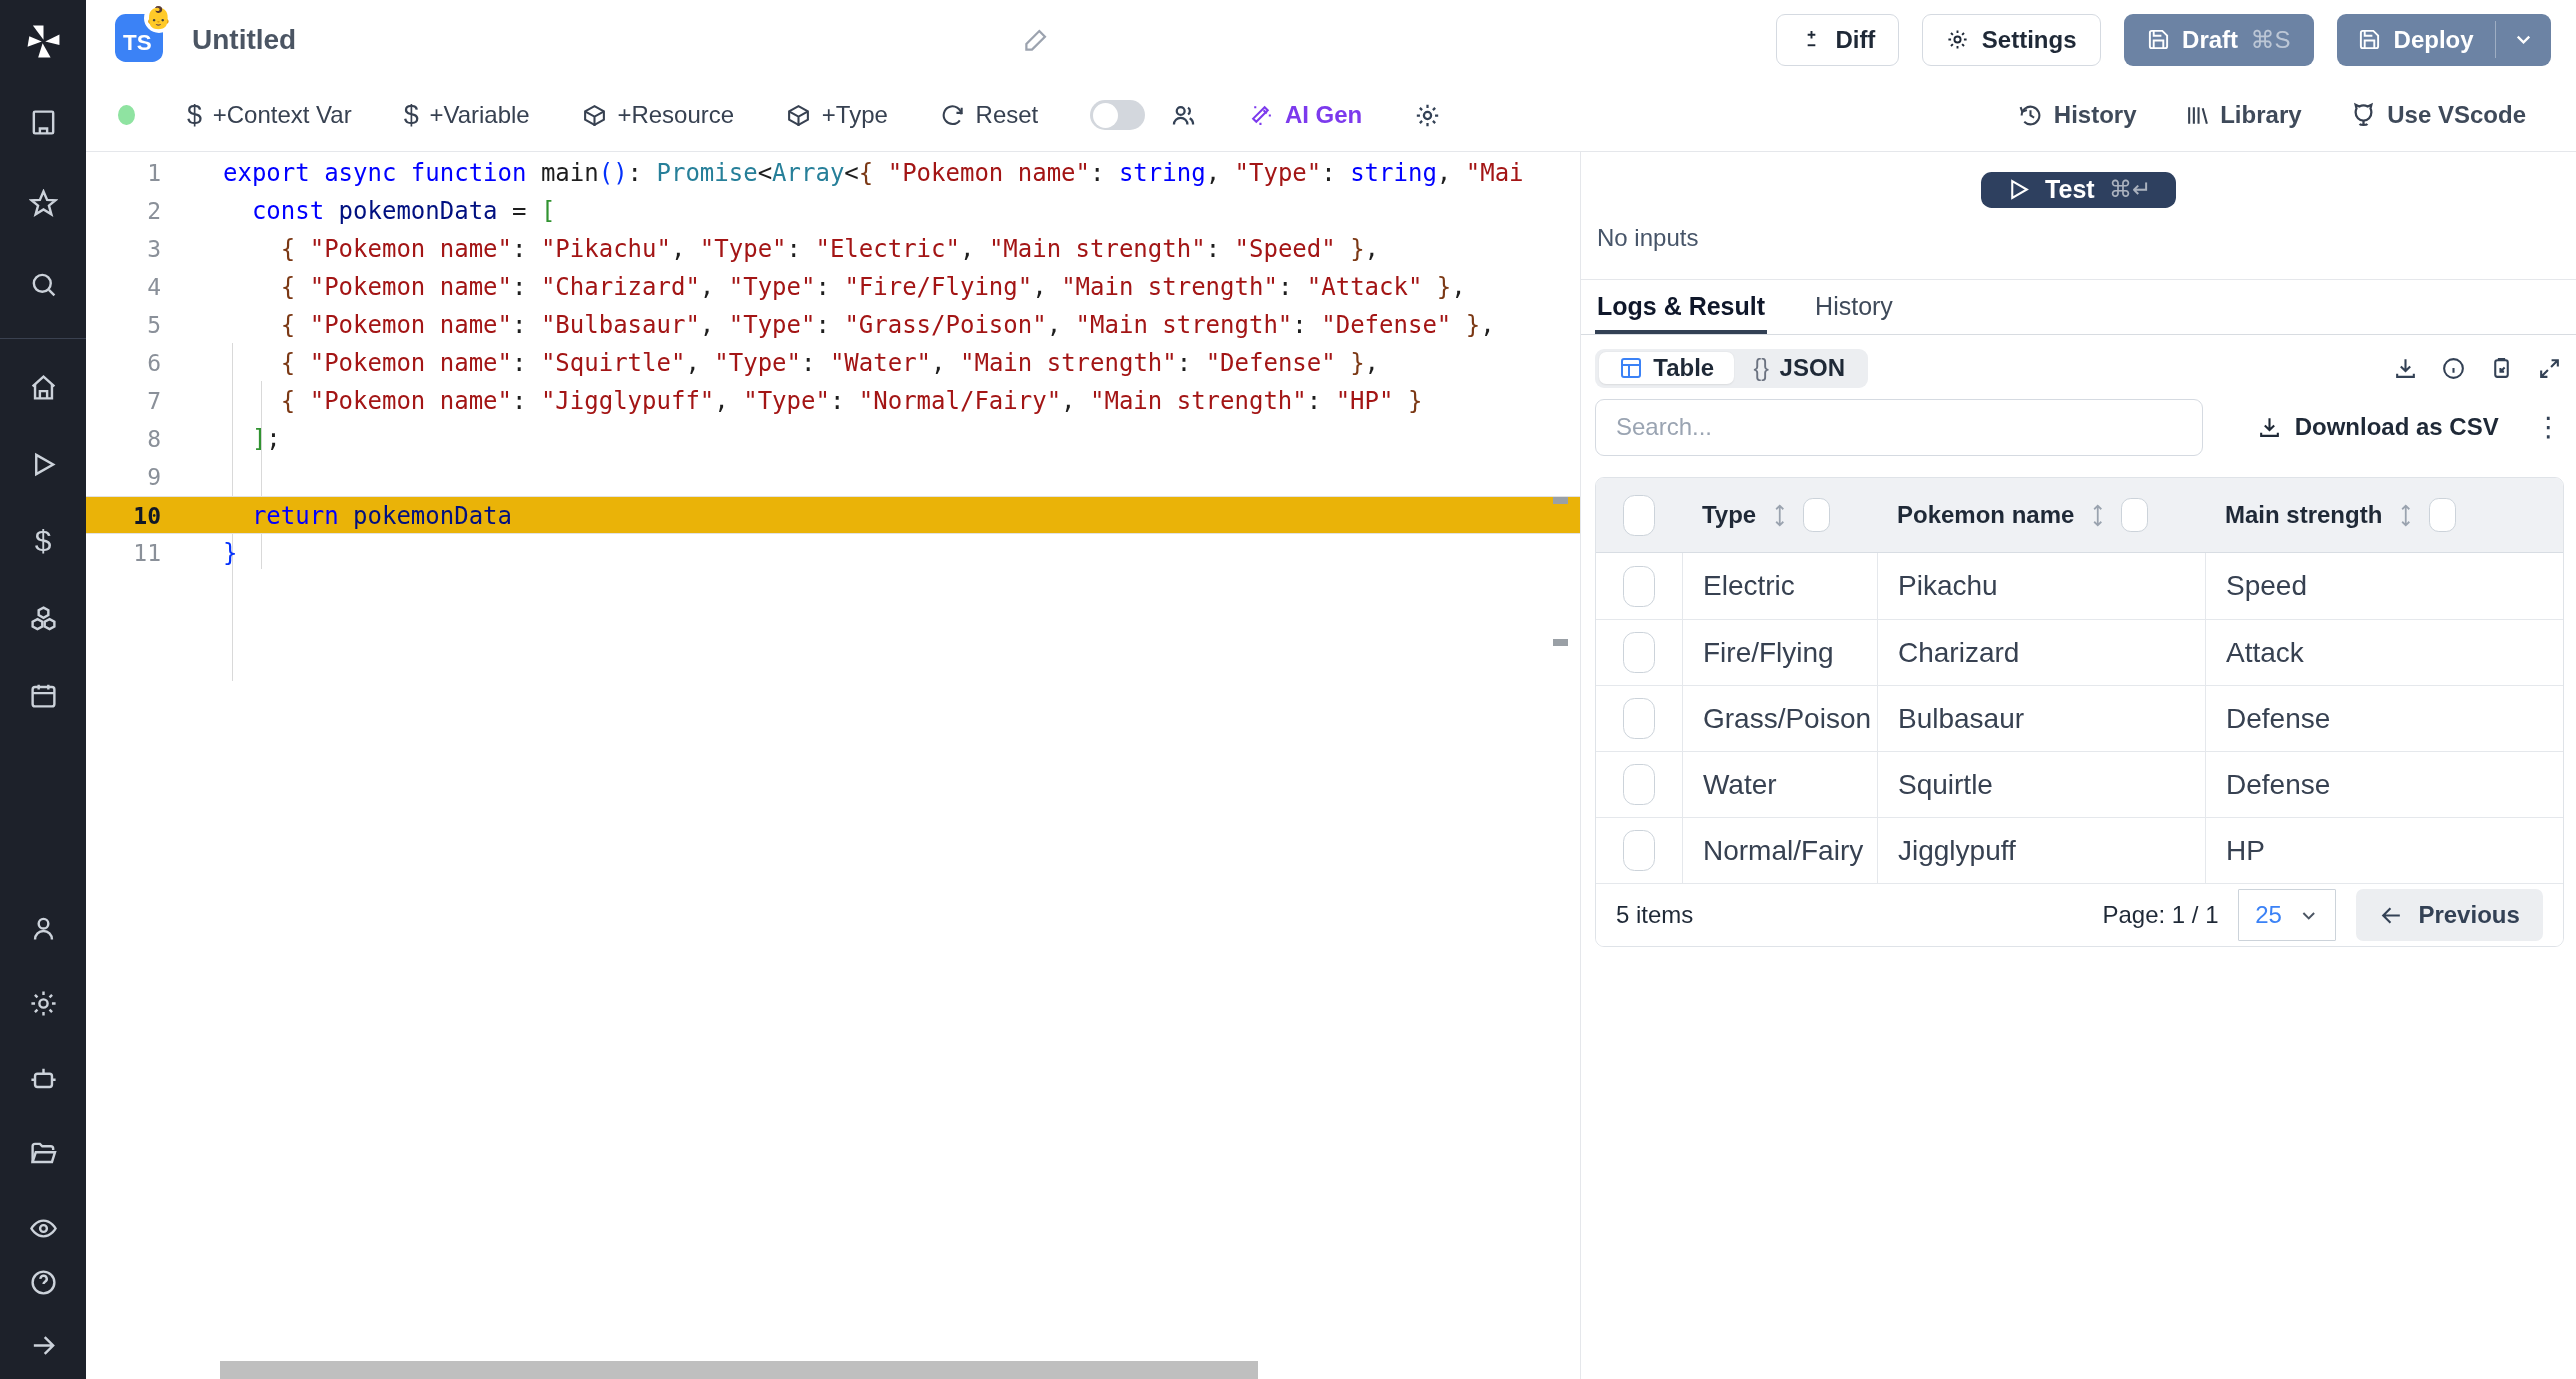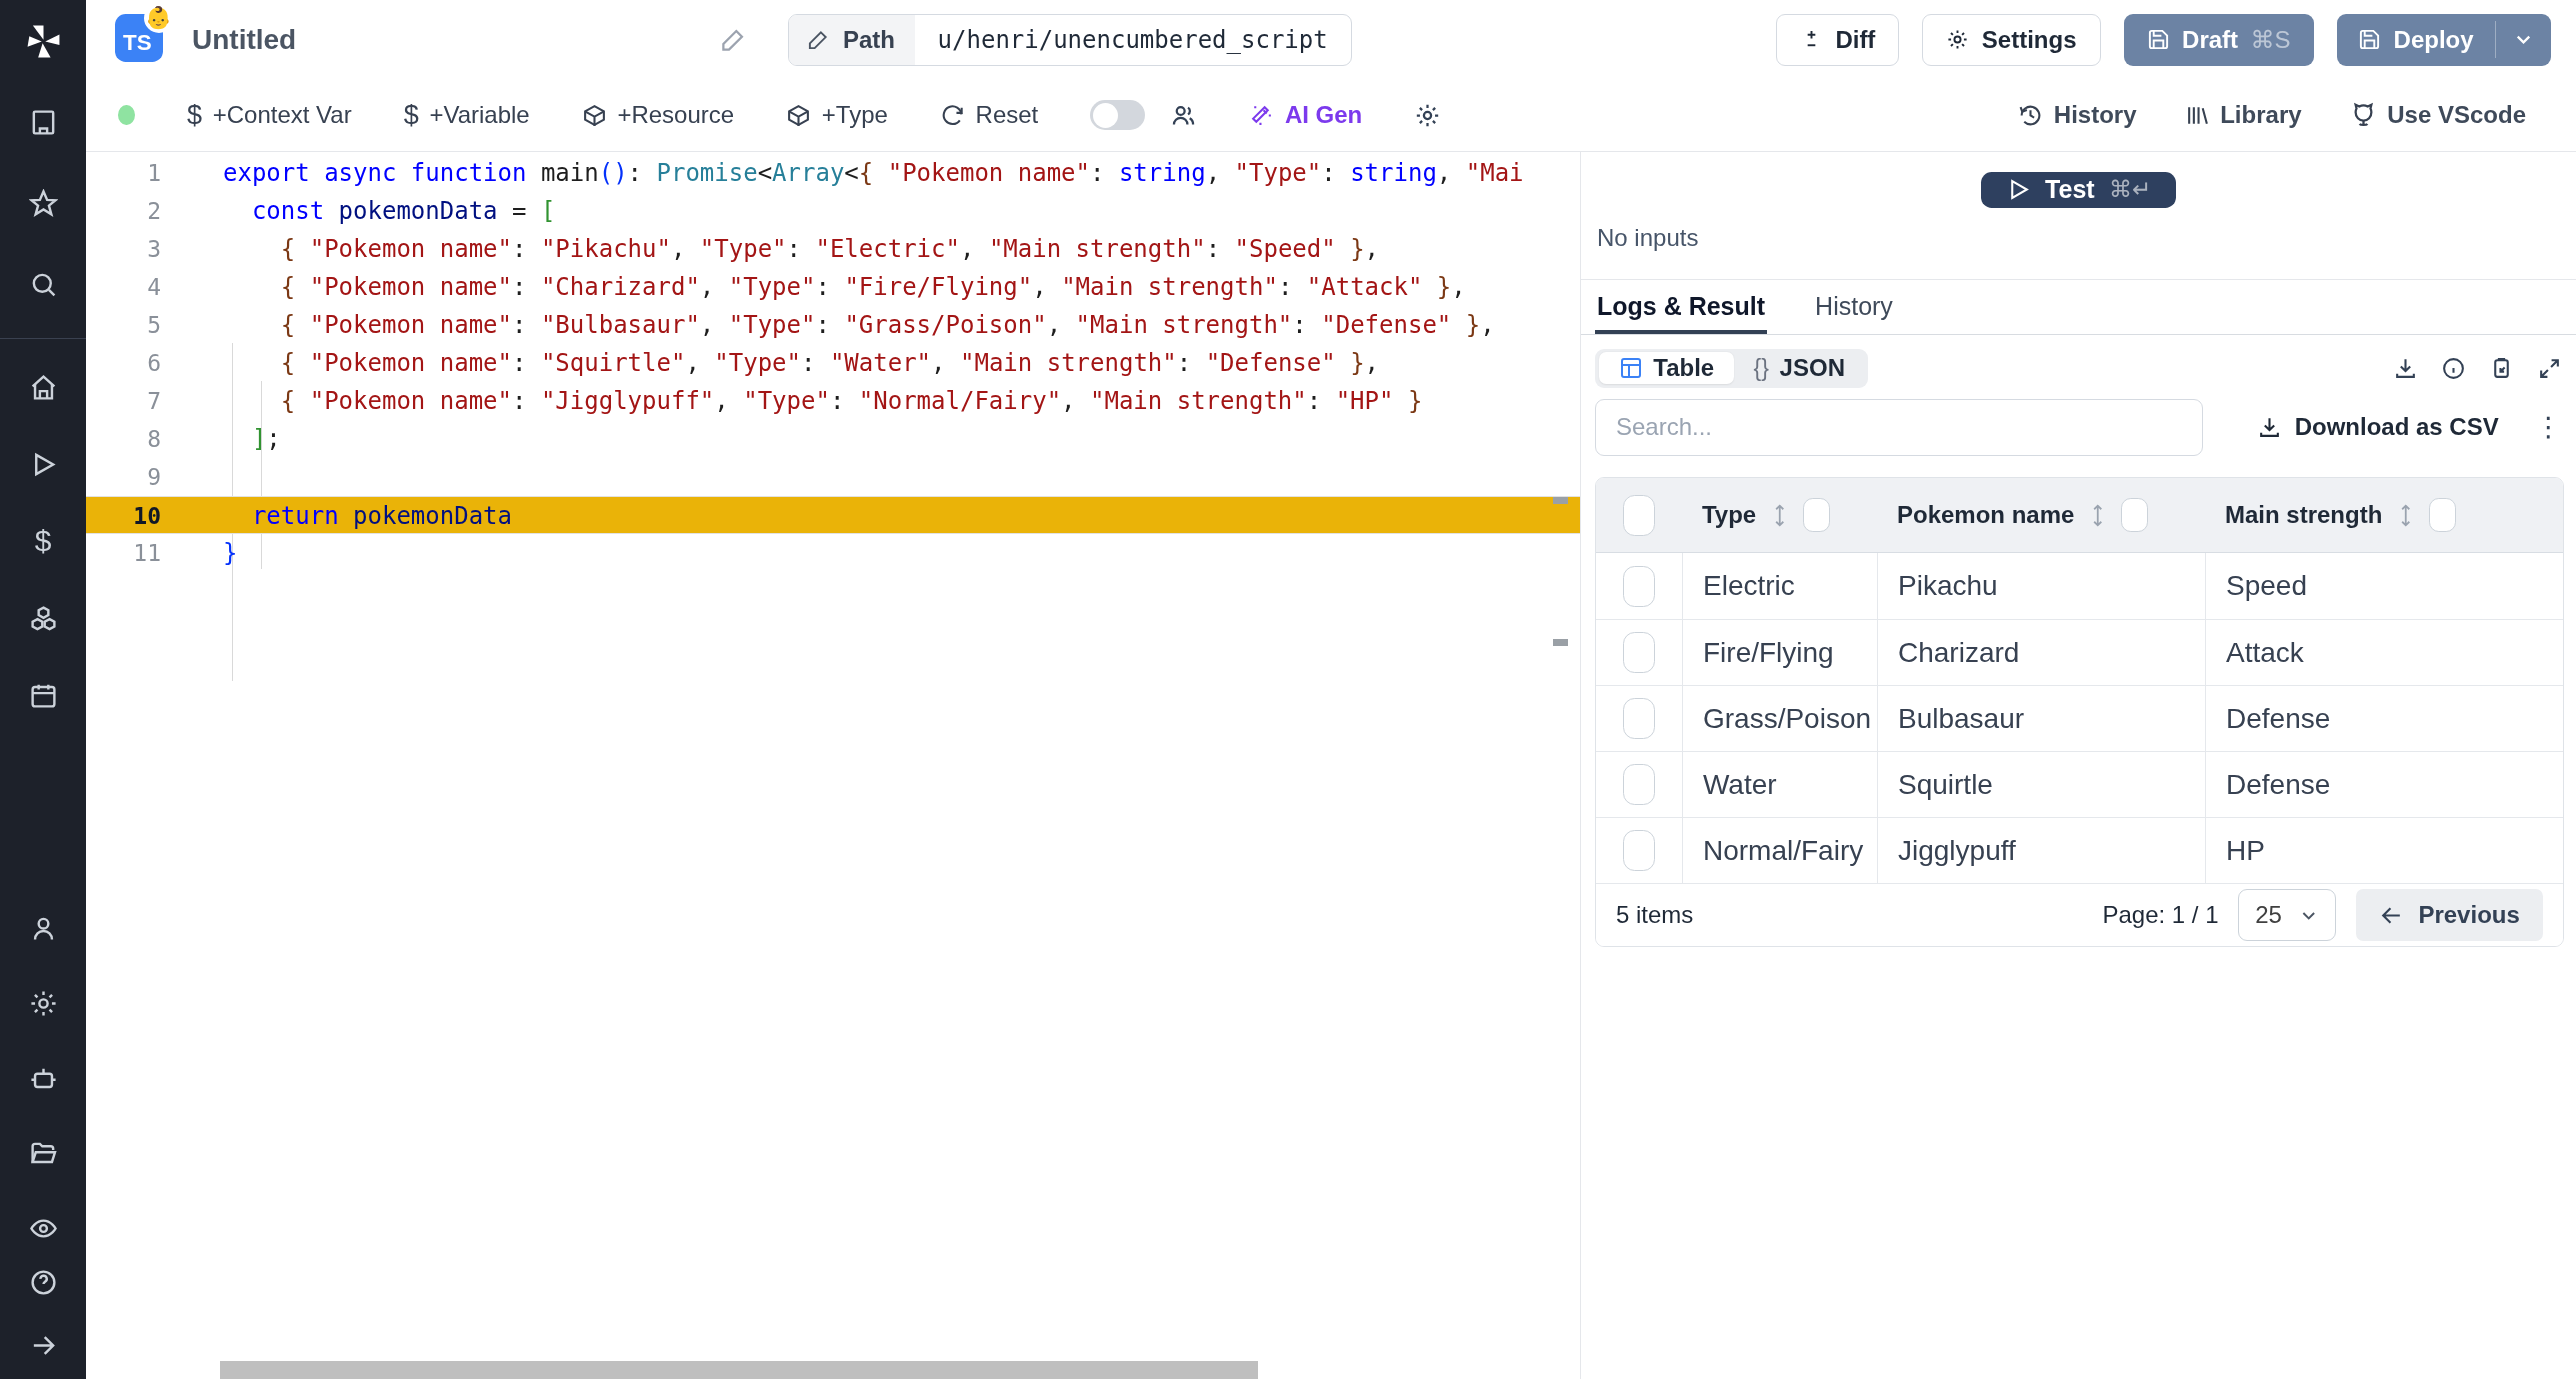--- a/index.html
+++ b/index.html
@@ -122,22 +122,22 @@
   .c-type { width:195px; flex-shrink:0; } .c-name { width:328px; flex-shrink:0; } .c-str { flex:1; }
   .t-head .hcell { display:flex; align-items:center; gap:12.5px; font-size:24px; font-weight:700; color:#1f2937; padding-left:19.7px; }
   .t-row .cell { font-size:28px; color:#374151; padding-left:19.7px; align-self:stretch; display:flex; align-items:center; border-left:0.9px solid #e5e8ec; }
   .checkbox { width:32px; height:41px; border:1.8px solid #ccd3da; border-radius:11.6px; background:#fff; cursor:pointer; }
   .checkbox.mini { width:27px; height:34px; border-radius:9.8px; }
   .sort-ic { display:flex; }
   .t-foot { display:flex; align-items:center; height:63px; padding:0 19.7px; border-top:0.9px solid #e5e8ec; background:#fff; }
   .items-count { font-size:24px; color:#1f2937; }
   .foot-right { margin-left:auto; display:flex; align-items:center; gap:19.7px; }
   .page-label { font-size:24px; color:#1f2937; }
-  .page-size { display:flex; align-items:center; gap:16px; border:0.9px solid #ccd3da; border-radius:9px; height:52px;
-    padding:0 16px; font-size:24px; color:#404040; background:#fff; cursor:pointer; }
+  .page-size { display:flex; align-items:center; gap:16px; border:0.9px solid #ccd3da; border-radius:1px; height:52px;
+    padding:0 16px; font-size:24px; color:#3b82f6; background:#fff; cursor:pointer; }
   .prev-btn { display:flex; align-items:center; gap:14.3px; background:#eceef1; border:none; border-radius:7.2px;
     height:52px; padding:0 23px; font-size:24px; font-weight:600; color:#334155; cursor:pointer; }
 </style>
 </head>
 <body>
 
 <div class="app">
 
   <aside class="sidebar">
     <div class="logo">
@@ -256,29 +256,20 @@
         <div class="ts-emoji">👶</div>
       </div>
       <div class="script-title">Untitled</div>
 
       <div class="center-grp">
         <button class="pencil-btn">
           <svg width="27" height="27" viewBox="0 0 24 24" fill="none" stroke="#9ca3af" stroke-width="2">
               <path d="M14.5 4.5 19.5 9.5 8 21H3v-5z"></path>
             </svg>
         </button>
-        <div class="path-box">
-          <div class="path-label-seg">
-            <svg width="23" height="23" viewBox="0 0 24 24" fill="none" stroke="#4b5563" stroke-width="2">
-                <path d="M14.5 4.5 19.5 9.5 8 21H3v-5z"></path>
-              </svg>
-            <span>Path</span>
-          </div>
-          <div class="path-value">u/henri/unencumbered_script</div>
-        </div>
       </div>
 
       <div class="right-grp">
         <button class="btn-outline">
           <svg width="23" height="23" viewBox="0 0 24 24" fill="none" stroke="#1f2937" stroke-width="2">
               <path d="M12 3v8M8 7h8"></path>
               <path d="M8 18h8"></path>
             </svg>
           <span>Diff</span>
         </button>

